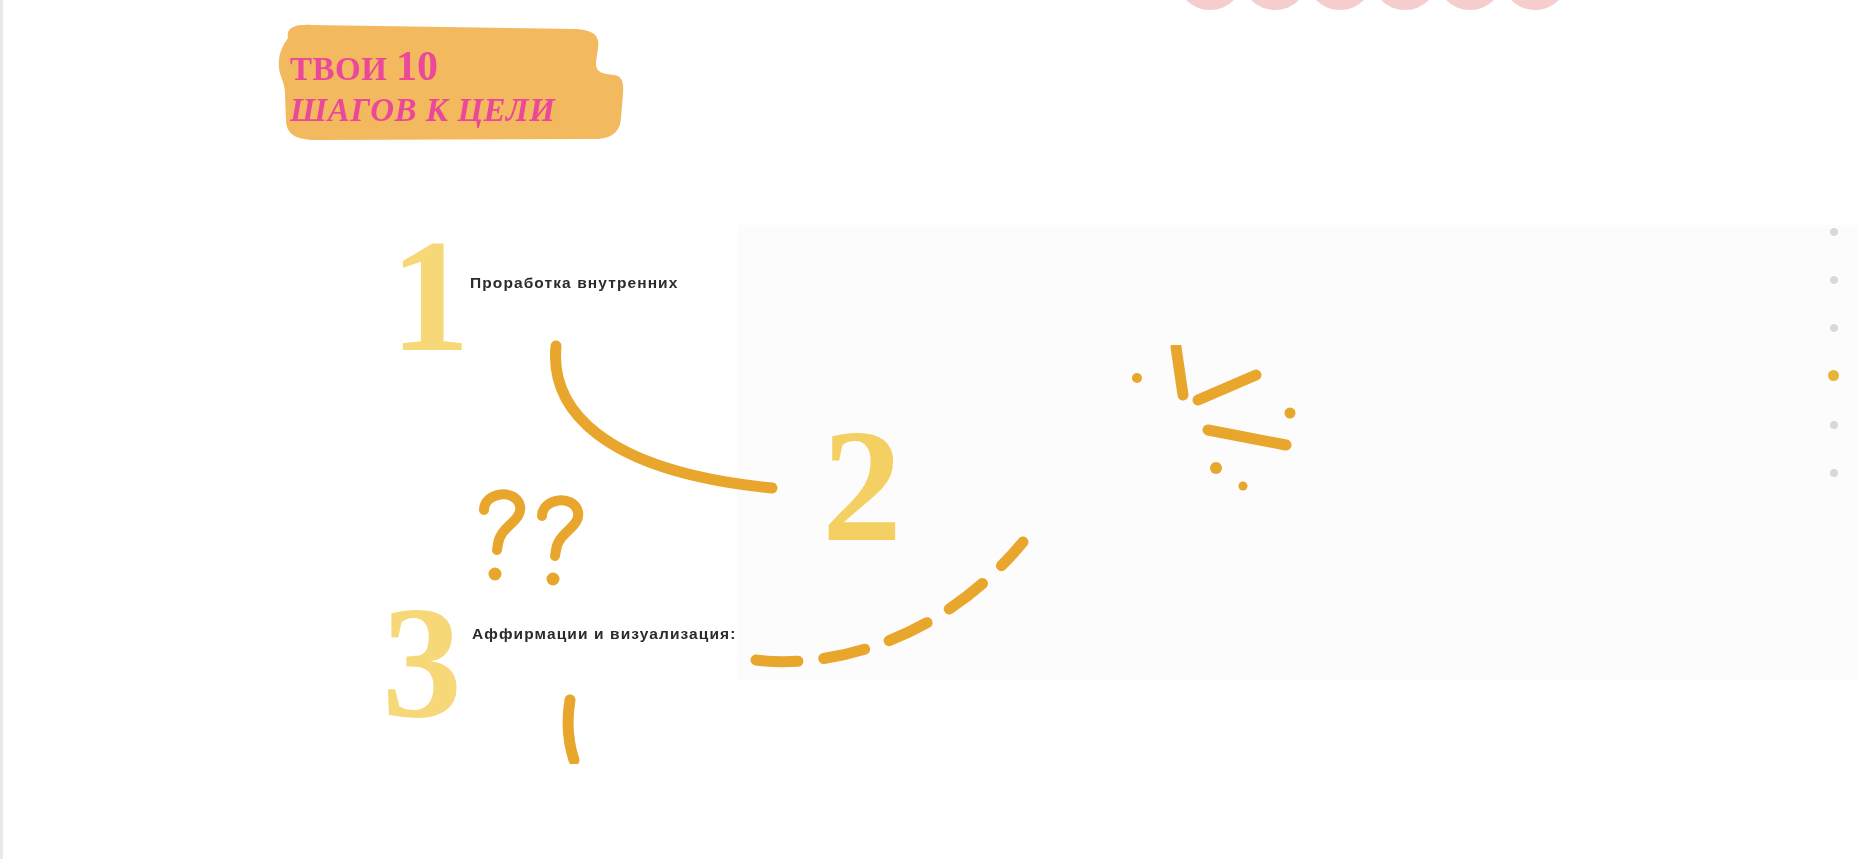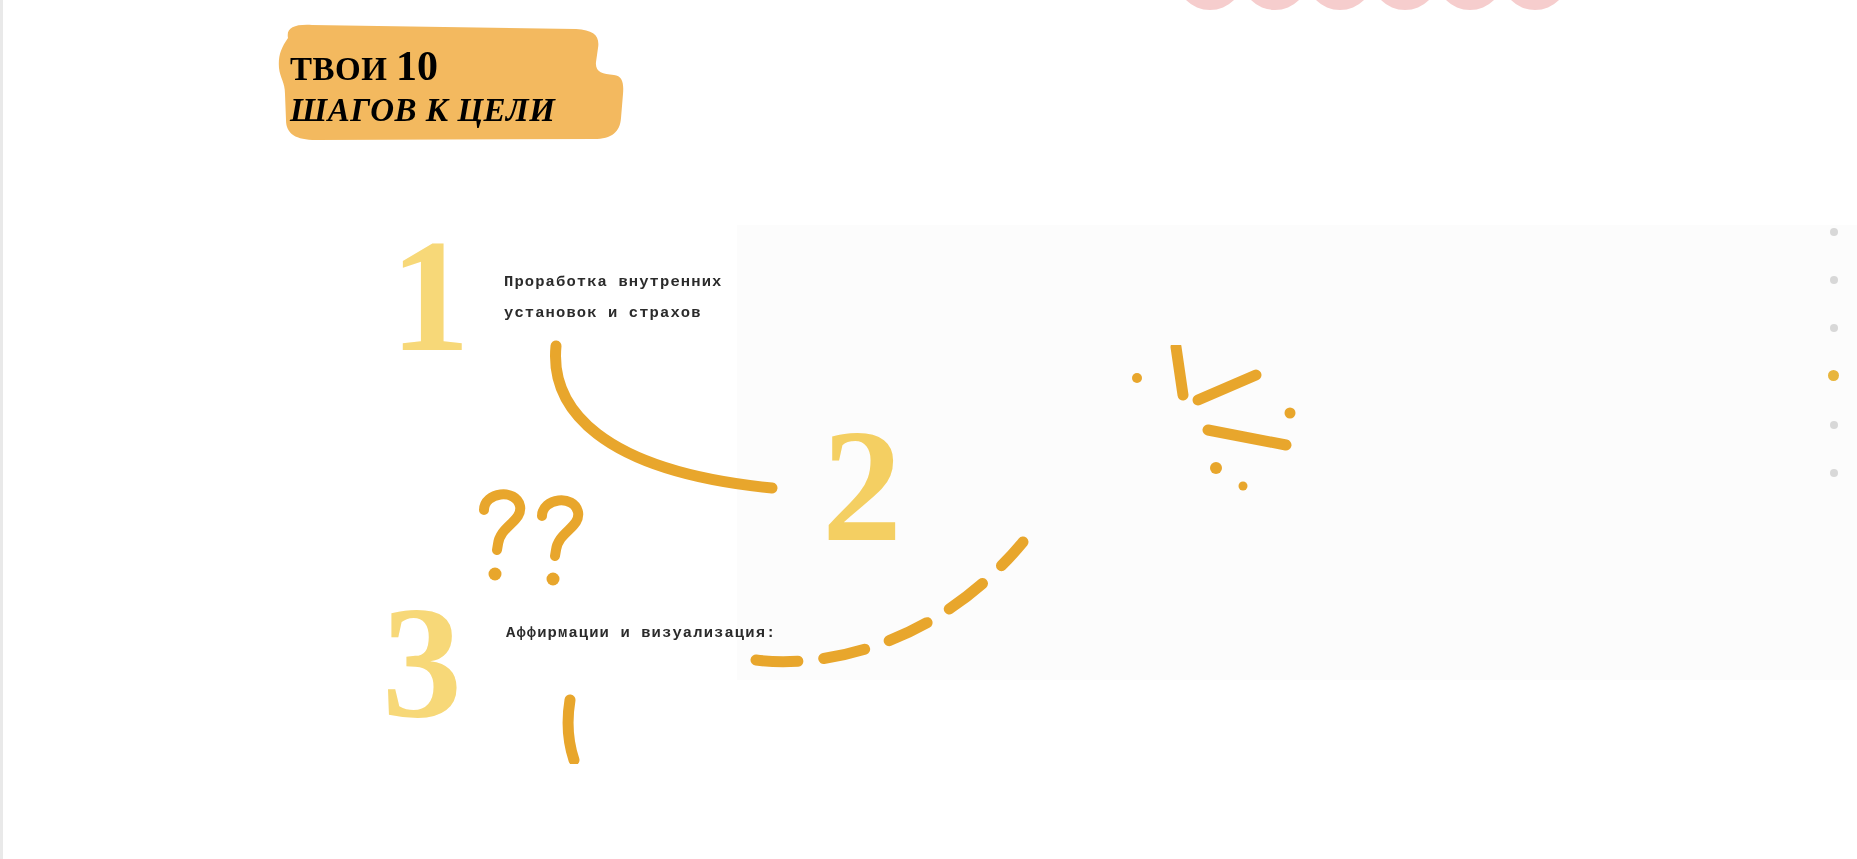--- a/index.html
+++ b/index.html
@@ -55,21 +55,21 @@
     position: absolute;
     left: 0; top: 0;
   }
   .title-text {
     position: absolute;
     left: 14px;
     top: 20px;
     width: 330px;
     font-family: "Liberation Serif", serif;
     font-weight: bold;
-    color: #000000;
+    color: #ec4899;
     line-height: 1.17;
     letter-spacing: 0.5px;
   }
   .title-line {
     white-space: nowrap;
   }
   .title-line-1 { font-size: 33px; }
   .title-line-1 .big { font-size: 42px; letter-spacing: 0px; }
   .title-line-2 { font-size: 33px; font-style: italic; }
 
@@ -83,28 +83,27 @@
     font-weight: bold;
     color: #f6d36b;
     line-height: 0.8;
     user-select: none;
   }
   .step-num.n1 { font-size: 160px; color: #f7d878; }
   .step-num.n2 { font-size: 160px; color: #f4cf62; }
   .step-num.n3 { font-size: 160px; color: #f7d878; }
   .step-text {
     position: absolute;
-    font-family: Liberation Mono, monospace;
+    font-family: Liberation Sans, sans-serif;
     font-size: 15.5px;
     font-weight: bold;
     color: #2b2b2b;
     letter-spacing: 1.1px;
     line-height: 2.0;
     width: 330px;
-    margin-left: 34px;
   }
 
   
   .deco { position: absolute; }
 
   
   .soft-panel {
     position: absolute;
     left: 737px;
     top: 225px;
@@ -165,21 +164,20 @@
     <div class="title-text">
       <div class="title-line title-line-1"><span>ТВОИ </span><span class="big">10</span></div>
       <div class="title-line title-line-2">ШАГОВ К ЦЕЛИ</div>
     </div>
   </div>
 
   <div class="step" style="left:380px; top:232px; width:420px; height:120px;">
     <div class="step-num n1" style="left:10px; top:0px;">1</div>
     <div class="step-text" style="left:90px; top:35px;">
       <div>Проработка внутренних</div>
-      <div>установок и страхов</div>
     </div>
   </div>
 
   <div class="deco" style="left:540px; top:336px;">
     <svg width="250" height="175" viewBox="0 0 250 175">
       <path d="M16 10 C10 72 60 135 232 152" fill="none" stroke="#e8a62c" stroke-width="11" stroke-linecap="round"></path>
     </svg>
   </div>
 
   <div class="deco" style="left:470px; top:484px;">

